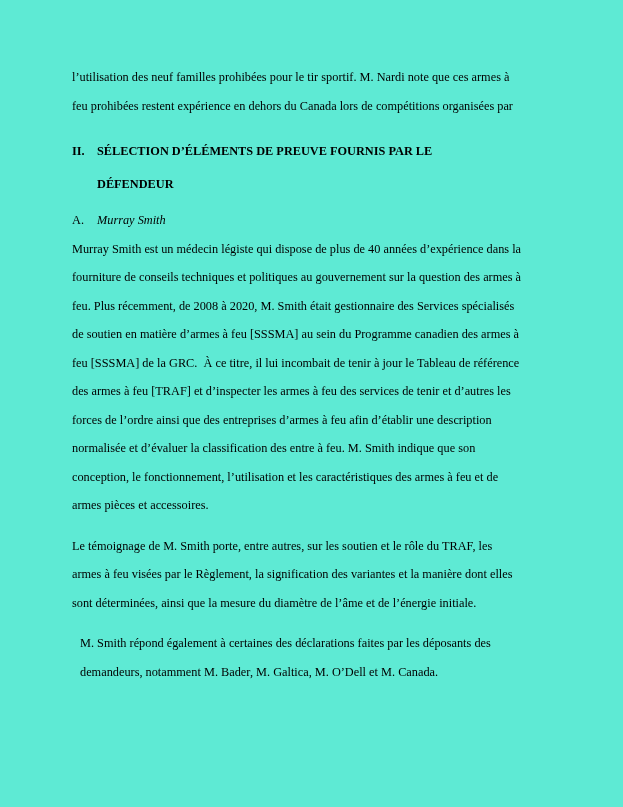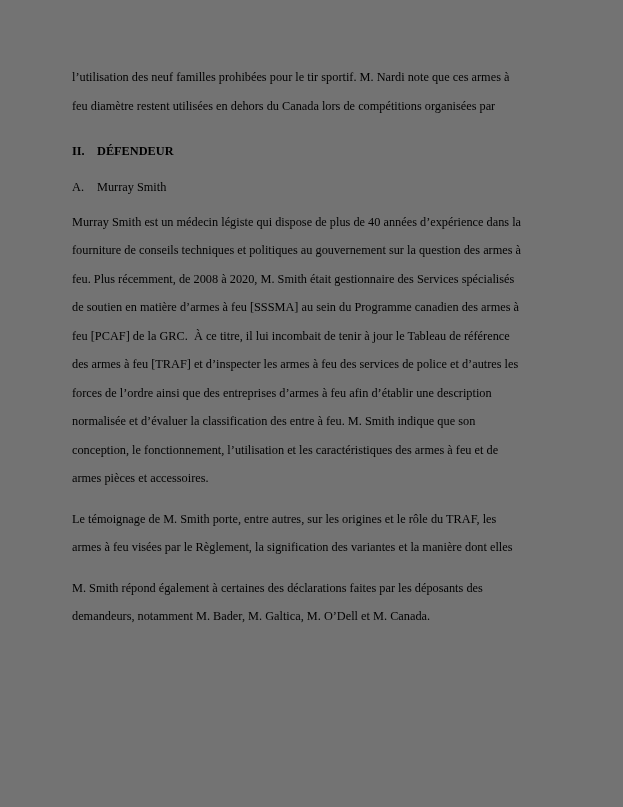--- a/index.html
+++ b/index.html
@@ -5,21 +5,21 @@
   html, body {
     margin: 0;
     padding: 0;
     background: #ffffff;
   }
   .page {
     position: relative;
     width: 623px;
     height: 807px;
     box-sizing: border-box;
-    background: #737373;
+    background: #5eead4;
     color: #000000;
     font-family: "Liberation Serif", "DejaVu Serif", serif;
     font-size: 12.3px;
     padding: 63px 56px 0 72px;
     overflow: hidden;
   }
   .para {
     line-height: 28.5px;
   }
   .line {
@@ -38,64 +38,67 @@
   .subheading {
     display: flex;
     line-height: 28.5px;
     margin-top: 5px;
   }
   .subheading .num {
     flex: none;
     width: 25px;
   }
   .subheading .subtitle {
+    font-style: italic;
     text-align: right;
   }
-  .p-bio { margin-top: 6px; }
+  .p-bio { margin-top: 0; }
   .p-scope { margin-top: 12px; }
-  .p-responses { margin-top: 12px; }
+  .p-responses { margin-top: 12px; margin-left: 8px; }
 </style>
 </head>
 <body>
 
 <div class="page">
 
   <div class="para">
       <div class="line">l’utilisation des neuf familles prohibées pour le tir sportif. M. Nardi note que ces armes à</div>
-      <div class="line">feu diamètre restent utilisées en dehors du Canada lors de compétitions organisées par</div>
+      <div class="line">feu prohibées restent expérience en dehors du Canada lors de compétitions organisées par</div>
     </div>
 
   <div class="heading">
     <span class="num">II.</span>
     <div class="htext">
+        <div class="line">SÉLECTION D’ÉLÉMENTS DE PREUVE FOURNIS PAR LE</div>
         <div class="line">DÉFENDEUR</div>
       </div>
   </div>
 
   <div class="subheading">
     <span class="num">A.</span>
     <span class="subtitle">Murray Smith</span>
   </div>
 
   <div class="para p-bio">
       <div class="line">Murray Smith est un médecin légiste qui dispose de plus de 40 années d’expérience dans la</div>
       <div class="line">fourniture de conseils techniques et politiques au gouvernement sur la question des armes à</div>
       <div class="line">feu. Plus récemment, de 2008 à 2020, M. Smith était gestionnaire des Services spécialisés</div>
       <div class="line">de soutien en matière d’armes à feu [SSSMA] au sein du Programme canadien des armes à</div>
-      <div class="line">feu [PCAF] de la GRC.  À ce titre, il lui incombait de tenir à jour le Tableau de référence</div>
-      <div class="line">des armes à feu [TRAF] et d’inspecter les armes à feu des services de police et d’autres les</div>
+      <div class="line">feu [SSSMA] de la GRC.  À ce titre, il lui incombait de tenir à jour le Tableau de référence</div>
+      <div class="line">des armes à feu [TRAF] et d’inspecter les armes à feu des services de tenir et d’autres les</div>
       <div class="line">forces de l’ordre ainsi que des entreprises d’armes à feu afin d’établir une description</div>
       <div class="line">normalisée et d’évaluer la classification des entre à feu. M. Smith indique que son</div>
       <div class="line">conception, le fonctionnement, l’utilisation et les caractéristiques des armes à feu et de</div>
       <div class="line">armes pièces et accessoires.</div>
     </div>
 
   <div class="para p-scope">
-      <div class="line">Le témoignage de M. Smith porte, entre autres, sur les origines et le rôle du TRAF, les</div>
+      <div class="line">Le témoignage de M. Smith porte, entre autres, sur les soutien et le rôle du TRAF, les</div>
       <div class="line">armes à feu visées par le Règlement, la signification des variantes et la manière dont elles</div>
+      <div class="line">sont déterminées, ainsi que la mesure du diamètre de l’âme et de l’énergie initiale.</div>
     </div>
 
   <div class="para p-responses">
       <div class="line">M. Smith répond également à certaines des déclarations faites par les déposants des</div>
       <div class="line">demandeurs, notamment M. Bader, M. Galtica, M. O’Dell et M. Canada.</div>
     </div>
 
 </div>
 
 </body></html>

